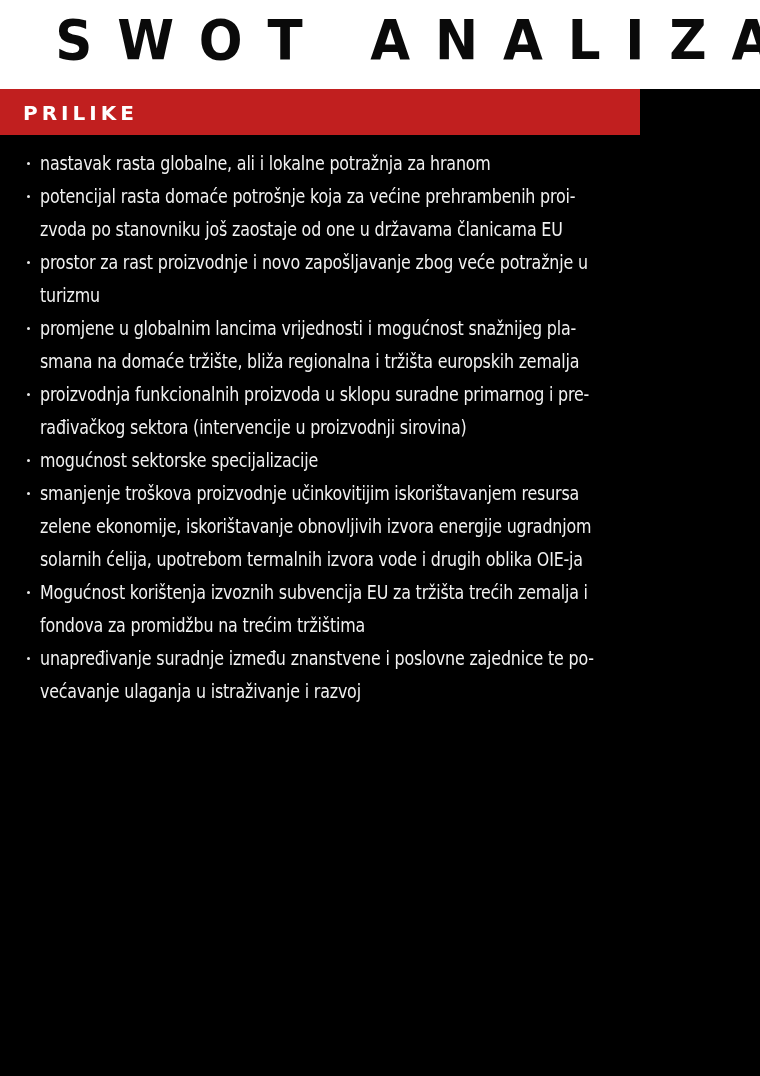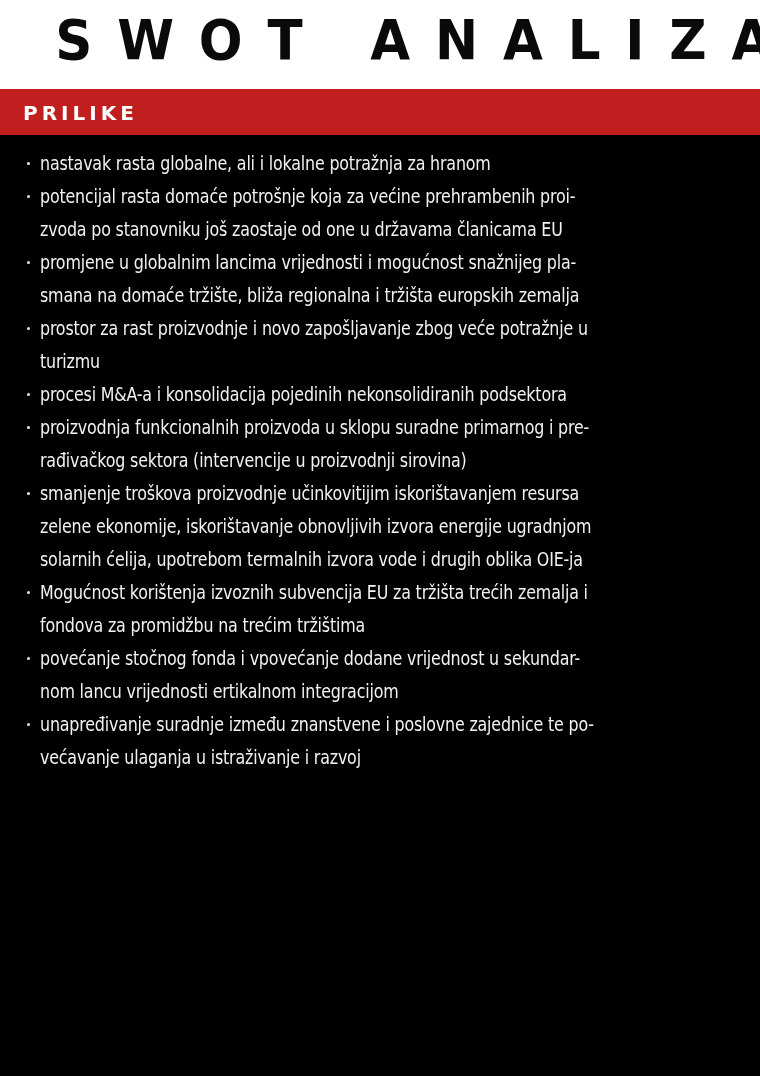--- a/index.html
+++ b/index.html
@@ -32,21 +32,21 @@
       letter-spacing: 27px;
       text-indent: 27px;
       color: #0a0a0a;
       transform: scaleX(0.92);
       transform-origin: center;
       white-space: nowrap;
     }
     .section-band {
       position: absolute;
       left: 0; top: 89px;
-      width: 760px; height: 46px;
+      width: 640px; height: 46px;
       background: #c11f1f;
     }
     .section-label {
       position: absolute;
       left: 23px; top: 12px;
       font-family: "DejaVu Sans", sans-serif;
       font-weight: bold;
       font-size: 20px;
       line-height: 24px;
       letter-spacing: 4px;
@@ -117,52 +117,47 @@
         <span class="bullet-dot"></span>
         <span class="line">nastavak rasta globalne, ali i lokalne potražnja za hranom</span>
       </li>
       <li class="bullet-item">
         <span class="bullet-dot"></span>
         <span class="line">potencijal rasta domaće potrošnje koja za većine prehrambenih proi-</span>
         <span class="line">zvoda po stanovniku još zaostaje od one u državama članicama EU</span>
       </li>
       <li class="bullet-item">
         <span class="bullet-dot"></span>
+        <span class="line">prostor za rast proizvodnje i novo zapošljavanje zbog veće potražnje u</span>
+        <span class="line">turizmu</span>
+      </li>
+      <li class="bullet-item">
+        <span class="bullet-dot"></span>
         <span class="line">promjene u globalnim lancima vrijednosti i mogućnost snažnijeg pla-</span>
         <span class="line">smana na domaće tržište, bliža regionalna i tržišta europskih zemalja</span>
       </li>
       <li class="bullet-item">
         <span class="bullet-dot"></span>
-        <span class="line">prostor za rast proizvodnje i novo zapošljavanje zbog veće potražnje u</span>
-        <span class="line">turizmu</span>
+        <span class="line">proizvodnja funkcionalnih proizvoda u sklopu suradne primarnog i pre-</span>
+        <span class="line">rađivačkog sektora (intervencije u proizvodnji sirovina)</span>
       </li>
       <li class="bullet-item">
         <span class="bullet-dot"></span>
-        <span class="line">procesi M&amp;A-a i konsolidacija pojedinih nekonsolidiranih podsektora</span>
-      </li>
-      <li class="bullet-item">
-        <span class="bullet-dot"></span>
-        <span class="line">proizvodnja funkcionalnih proizvoda u sklopu suradne primarnog i pre-</span>
-        <span class="line">rađivačkog sektora (intervencije u proizvodnji sirovina)</span>
+        <span class="line">mogućnost sektorske specijalizacije</span>
       </li>
       <li class="bullet-item">
         <span class="bullet-dot"></span>
         <span class="line">smanjenje troškova proizvodnje učinkovitijim iskorištavanjem resursa</span>
         <span class="line">zelene ekonomije, iskorištavanje obnovljivih izvora energije ugradnjom</span>
         <span class="line">solarnih ćelija, upotrebom termalnih izvora vode i drugih oblika OIE-ja</span>
       </li>
       <li class="bullet-item">
         <span class="bullet-dot"></span>
         <span class="line">Mogućnost korištenja izvoznih subvencija EU za tržišta trećih zemalja i</span>
         <span class="line">fondova za promidžbu na trećim tržištima</span>
       </li>
       <li class="bullet-item">
         <span class="bullet-dot"></span>
-        <span class="line">povećanje stočnog fonda i vpovećanje dodane vrijednost u sekundar-</span>
-        <span class="line">nom lancu vrijednosti ertikalnom integracijom</span>
-      </li>
-      <li class="bullet-item">
-        <span class="bullet-dot"></span>
         <span class="line">unapređivanje suradnje između znanstvene i poslovne zajednice te po-</span>
         <span class="line">većavanje ulaganja u istraživanje i razvoj</span>
       </li>
     </ul>
 </div>
 
 </body></html>

